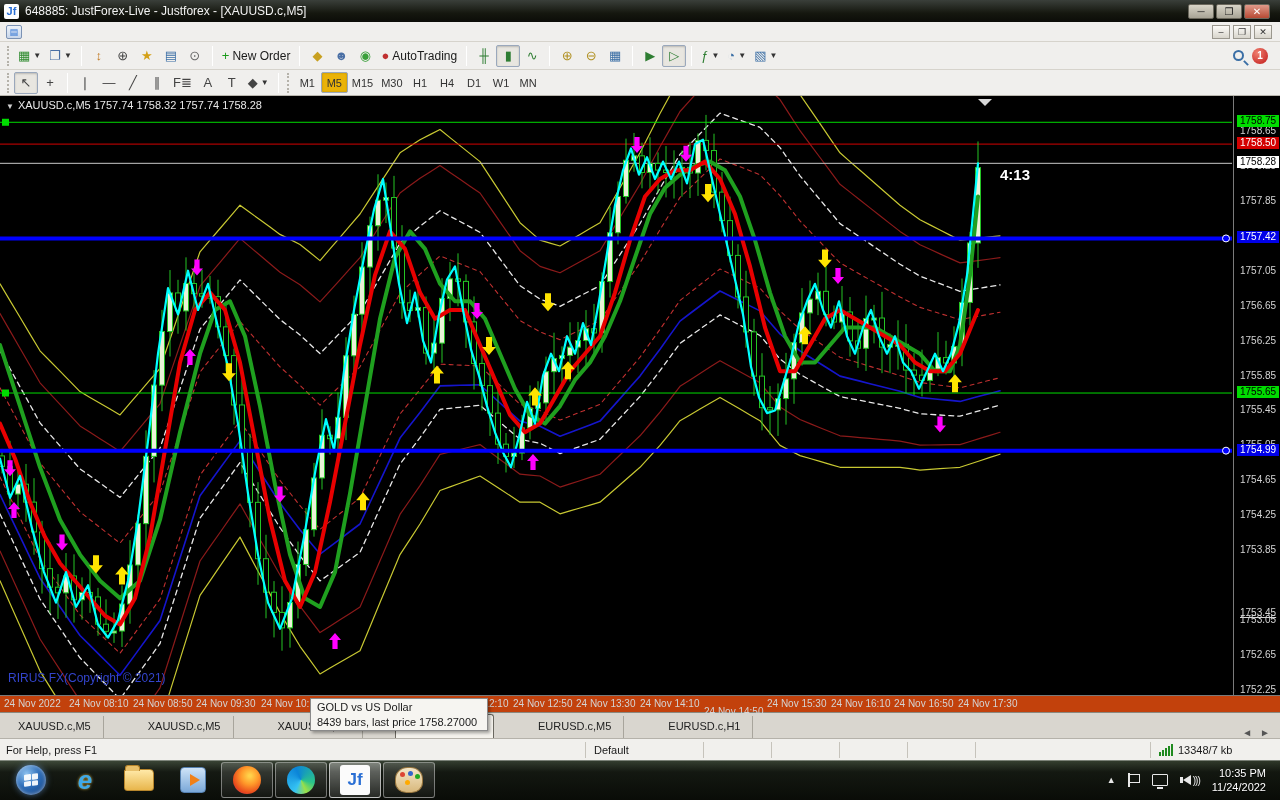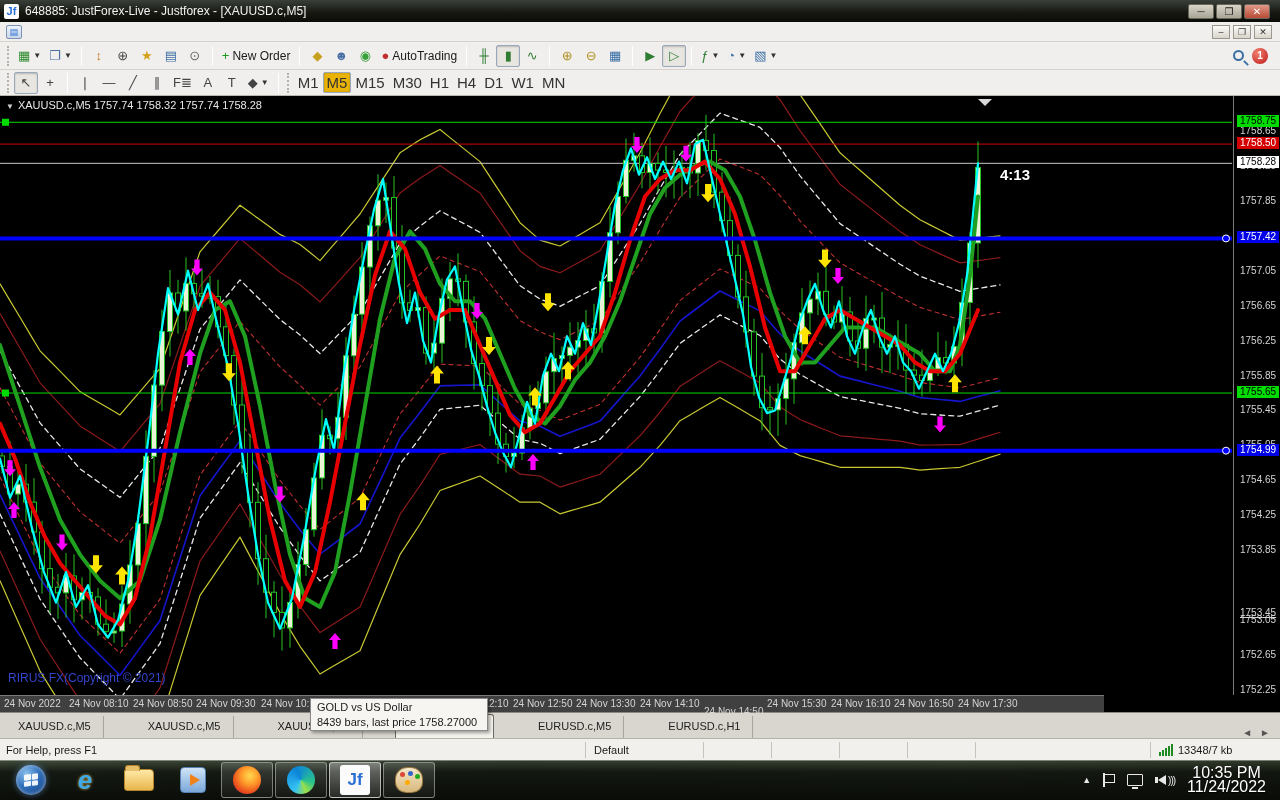--- a/index.html
+++ b/index.html
@@ -33,40 +33,40 @@
     border-bottom:1px solid #d6d3cc; display:flex; align-items:center; padding-left:4px; }
   #toolbar2 { position:absolute; left:0; top:70px; width:1280px; height:26px; background:#f0efed;
     border-bottom:1px solid #b9b6ae; display:flex; align-items:center; padding-left:4px; }
   .tbtn { min-width:24px; height:22px; display:flex; align-items:center; justify-content:center;
     border:1px solid transparent; border-radius:2px; font-size:13px; padding:0 3px; gap:3px; color:#444;}
   .tbtn.sel { border-color:#9aa8bc; background:#e8e6e0; box-shadow:inset 0 1px 2px rgba(0,0,0,.2);}
   .tbtn .lbl { font-size:12px; color:#1a1a1a; }
   .tbtn .dd { font-size:8px; color:#333; }
   .tsep { width:1px; height:20px; background:#c8c5bd; margin:0 5px; border-right:1px solid #fff; }
   .grip { width:4px; height:20px; margin:0 3px; border-left:2px dotted #b5b2aa; }
-  .tf-btn { min-width:27px; height:21px; font-size:15px; color:#333; display:flex; align-items:center;
+  .tf-btn { min-width:27px; height:21px; font-size:11px; color:#333; display:flex; align-items:center;
     justify-content:center; border:1px solid transparent; border-radius:2px; padding:0 3px;}
   .tf-btn.sel { border-color:#9aa8bc; background:#eab308; box-shadow:inset 0 0 2px rgba(0,0,0,.25);text-align:center; }
   .right-cluster { margin-left:auto; display:flex; align-items:center; gap:8px; padding-right:12px; }
   .mag { width:11px; height:11px; border:2px solid #3a6ea5; border-radius:50%; position:relative; }
   .mag::after { content:""; position:absolute; width:6px; height:2px; background:#3a6ea5;
     transform:rotate(45deg); left:8px; top:10px; }
   .notif { width:16px; height:16px; background:radial-gradient(circle at 35% 30%,#f08070,#c01818);
     border-radius:50%; color:#fff; font-size:10px; font-weight:bold; text-align:center; line-height:16px;}
 
   
   #chart-area { position:absolute; left:0; top:96px; width:1280px; height:616px; background:#000; }
   #chart-svg { position:absolute; left:0; top:0; }
   #symbol-line { position:absolute; left:6px; top:3px; color:#e8e8e8; font-size:11px; z-index:5; }
   #symbol-line .tri { font-size:8px; margin-right:4px; color:#cfcfcf; }
   #price-axis { position:absolute; left:1233px; top:0; width:47px; height:599px; background:#000;
     border-left:1px solid #7a7a7a; z-index:6; }
   .ptick { position:absolute; left:6px; color:#d4d4d4; font-size:10px; white-space:nowrap; }
   .pbadge { position:absolute; left:3px; font-size:10px; padding:0 3px 1px 3px; white-space:nowrap; z-index:2;}
-  #time-axis { position:absolute; left:0; top:599px; width:1104px; height:17px; background:#404040;
+  #time-axis { position:absolute; left:0; top:599px; width:1280px; height:17px; background:#c2410c;
     border-top:1px solid #7a7a7a; z-index:4;}
   .ttick { position:absolute; top:2px; color:#d4d4d4; font-size:10px; white-space:nowrap; }
 
   
   #tooltip { position:absolute; left:310px; top:698px; width:178px; height:33px; background:#f6f5f1;
     border:1px solid #8a8a8a; box-shadow:2px 2px 3px rgba(0,0,0,.35); z-index:30; padding:1px 6px;
     font-size:11px; color:#1a1a1a; line-height:15px; }
 
   
   #tabbar { position:absolute; left:0; top:712px; width:1280px; height:26px; background:#d9d6cf;
@@ -127,21 +127,21 @@
   .flag::before{ content:""; position:absolute; left:0; top:0; width:2px; height:14px; background:#e8e8e8;}
   .flag::after{ content:""; position:absolute; left:2px; top:1px; width:9px; height:7px;
     background:transparent; border:1.5px solid #e8e8e8; border-left:none;}
   .net { width:16px; height:12px; border:1.5px solid #e8e8e8; position:relative; border-radius:1px;}
   .net::after { content:""; position:absolute; left:4px; bottom:-4px; width:6px; height:2px; background:#e8e8e8;}
   .vol { display:flex; align-items:center; }
   .vol .spk { width:0; height:0; border-right:8px solid #e8e8e8; border-top:5px solid transparent;
     border-bottom:5px solid transparent; }
   .vol .spk2 { width:3px; height:6px; background:#e8e8e8; }
   .vol .wav { font-size:10px; color:#e8e8e8; margin-left:2px; letter-spacing:-1px;}
-  #clock { text-align:center; font-size:16px; line-height:14px; color:#fff; text-shadow:0 1px 1px #000;}
+  #clock { text-align:right; font-size:11px; line-height:14px; color:#fff; text-shadow:0 1px 1px #000;}
 </style>
 </head>
 <body>
 
 <div id="app">
 
   <div id="titlebar">
     <div class="app-icon">Jf</div>
     <span>648885: JustForex-Live - Justforex - [XAUUSD.c,M5]</span>
     <div class="winbtns">

